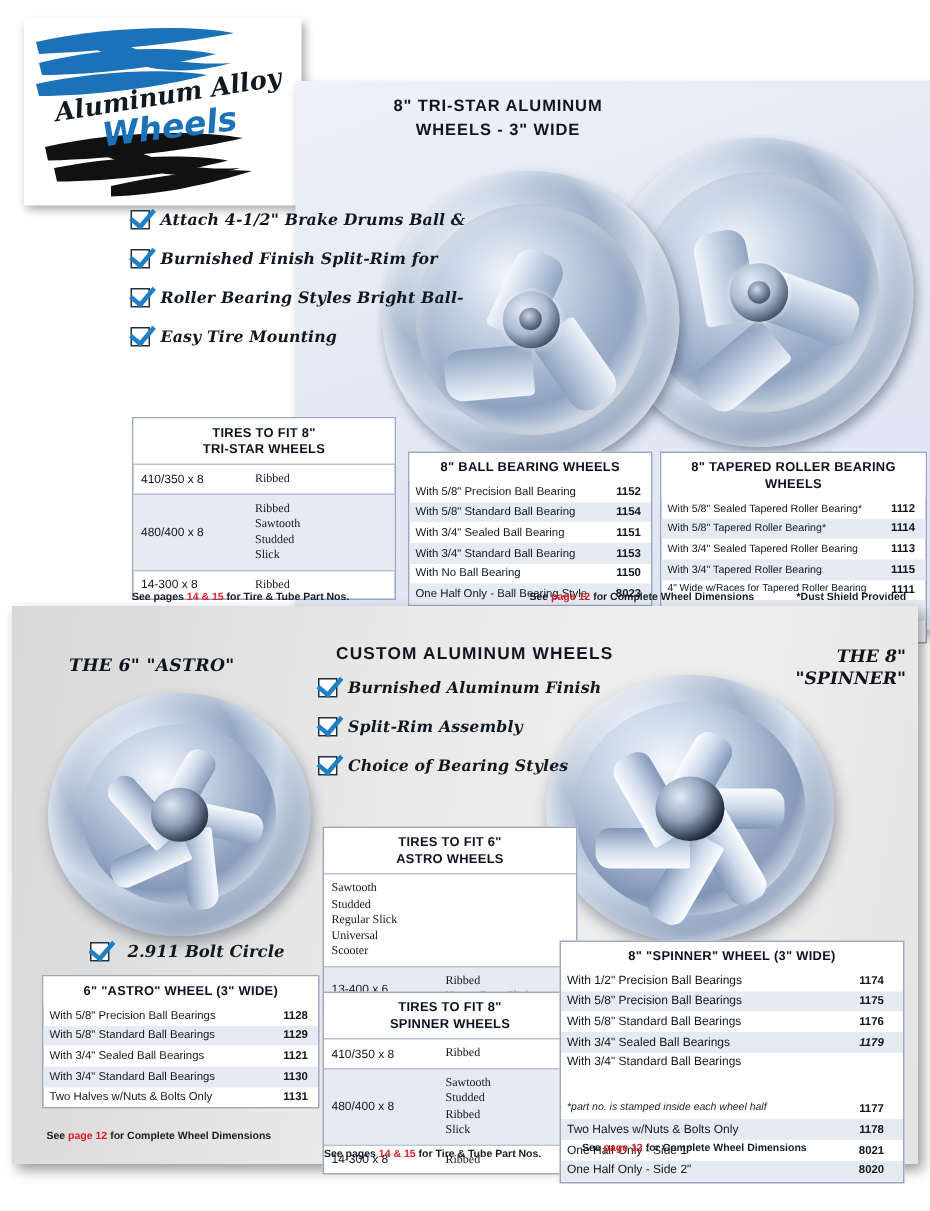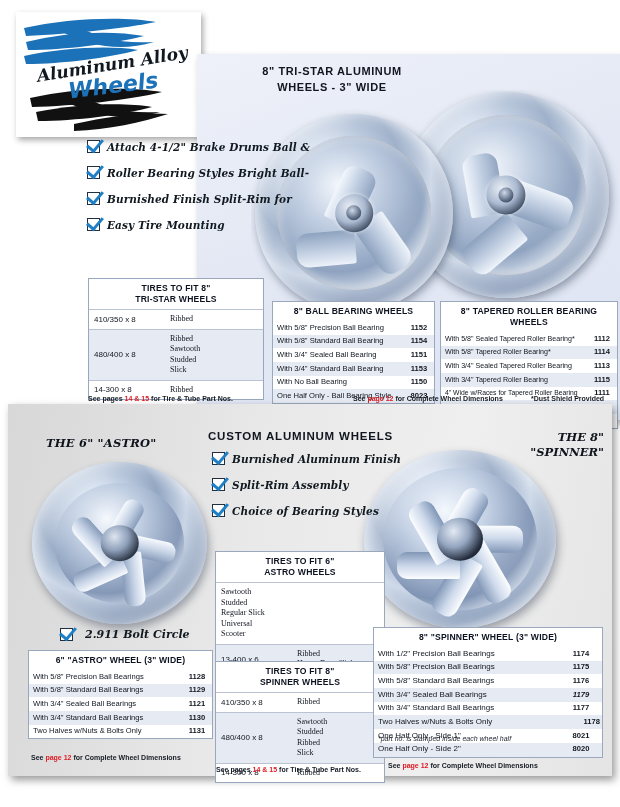--- a/index.html
+++ b/index.html
@@ -124,21 +124,21 @@
 
   
   .bottom-panel {
     position: absolute;
     left: 8px; top: 404px;
     width: 604px; height: 372px;
     background: linear-gradient(100deg, #d8d8d8 0%, #dcdcdc 12%, #e9e9e9 40%, #efefef 70%, #e4e4e4 100%);
     box-shadow: 3px 4px 8px rgba(0,0,0,0.4);
   }
   .bp-title {
-    position: absolute; left: 200px; top: 26px;
+    position: absolute; left: 216px; top: 26px;
     font-size: 11.5px; font-weight: bold; letter-spacing: 0.8px; color: #11151f;
   }
   .label-astro {
     position: absolute; left: 38px; top: 32px;
     font-family: "DejaVu Serif", serif; font-style: italic; font-weight: bold;
     font-size: 11.5px; color: #0e131c; letter-spacing: 0.2px;
   }
   .label-spinner {
     position: absolute; left: 500px; top: 26px; width: 96px;
     font-family: "DejaVu Serif", serif; font-style: italic; font-weight: bold;
@@ -247,25 +247,25 @@
     </div>
   </div>
 
   <div class="check-list-top">
     <div class="check-row">
       <span class="chk"></span>
       <span class="chk-label">Attach 4-1/2" Brake Drums Ball &amp;</span>
     </div>
     <div class="check-row">
       <span class="chk"></span>
+      <span class="chk-label">Burnished Finish Split-Rim for</span>
+    </div>
+    <div class="check-row">
+      <span class="chk"></span>
       <span class="chk-label">Roller Bearing Styles Bright Ball-</span>
-    </div>
-    <div class="check-row">
-      <span class="chk"></span>
-      <span class="chk-label">Burnished Finish Split-Rim for</span>
     </div>
     <div class="check-row">
       <span class="chk"></span>
       <span class="chk-label">Easy Tire Mounting</span>
     </div>
   </div>
 
   <div class="tbl tbl-tires8">
     <div class="tbl-head">
       <div>TIRES TO FIT 8"</div>
@@ -492,25 +492,25 @@
   <div class="prow">
     <span class="nm" style="font-size:8px;">With 5/8" Standard Ball Bearings</span>
     <span class="no" style="width:42px;">1176</span>
     </div>
   <div class="prow alt">
     <span class="nm" style="font-size:8px;">With 3/4" Sealed Ball Bearings</span>
     <span class="no" style="width:42px;font-style:italic;">1179</span>
     </div>
   <div class="prow">
     <span class="nm" style="font-size:8px;">With 3/4" Standard Ball Bearings</span>
-    <span class="no" style="width:42px;">1177</span>
+    <span class="no" style="width:42px;margin-top:31px;">1177</span>
     </div>
   <div class="prow alt">
     <span class="nm" style="font-size:8px;">Two Halves w/Nuts &amp; Bolts Only</span>
-    <span class="no" style="width:42px;text-align:right;">1178</span>
+    <span class="no" style="width:42px;">1178</span>
     </div>
   <div class="prow">
     <span class="nm" style="font-size:8px;">One Half Only - Side 1"</span>
     <span class="no" style="width:42px;">8021</span>
     </div>
   <div class="prow alt">
     <span class="nm" style="font-size:8px;">One Half Only - Side 2"</span>
     <span class="no" style="width:42px;">8020</span>
     </div>
 </div>

